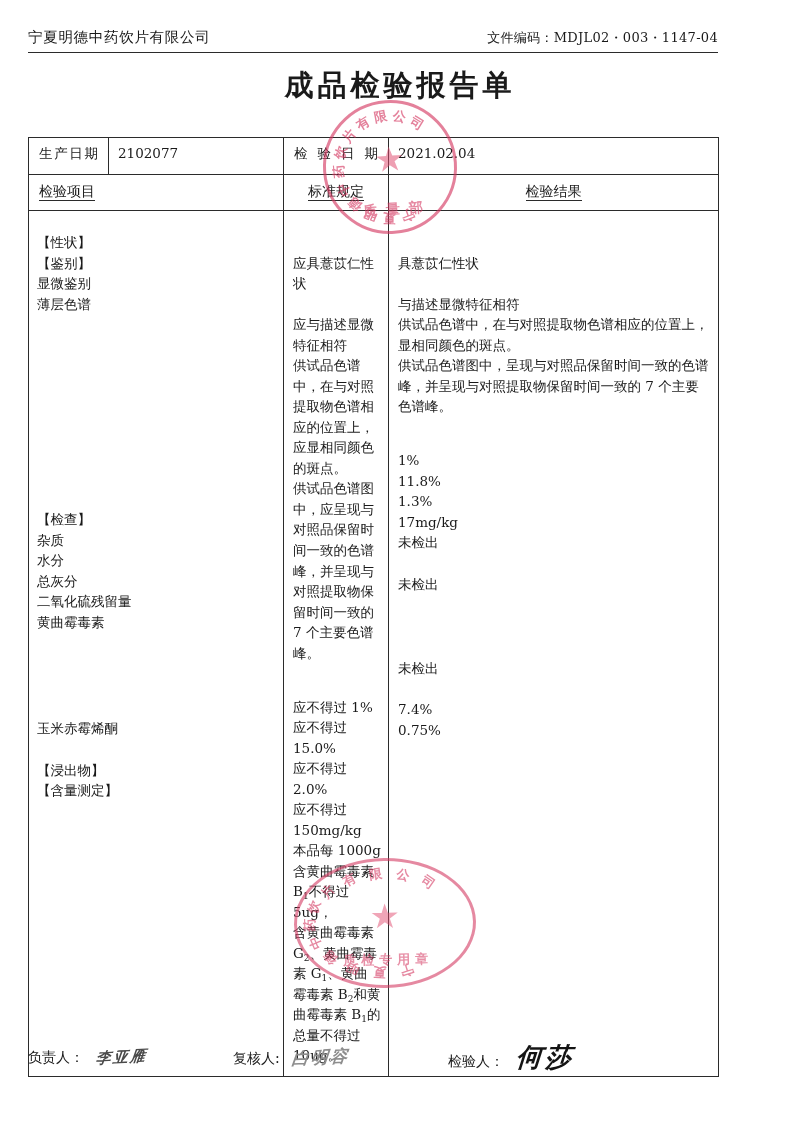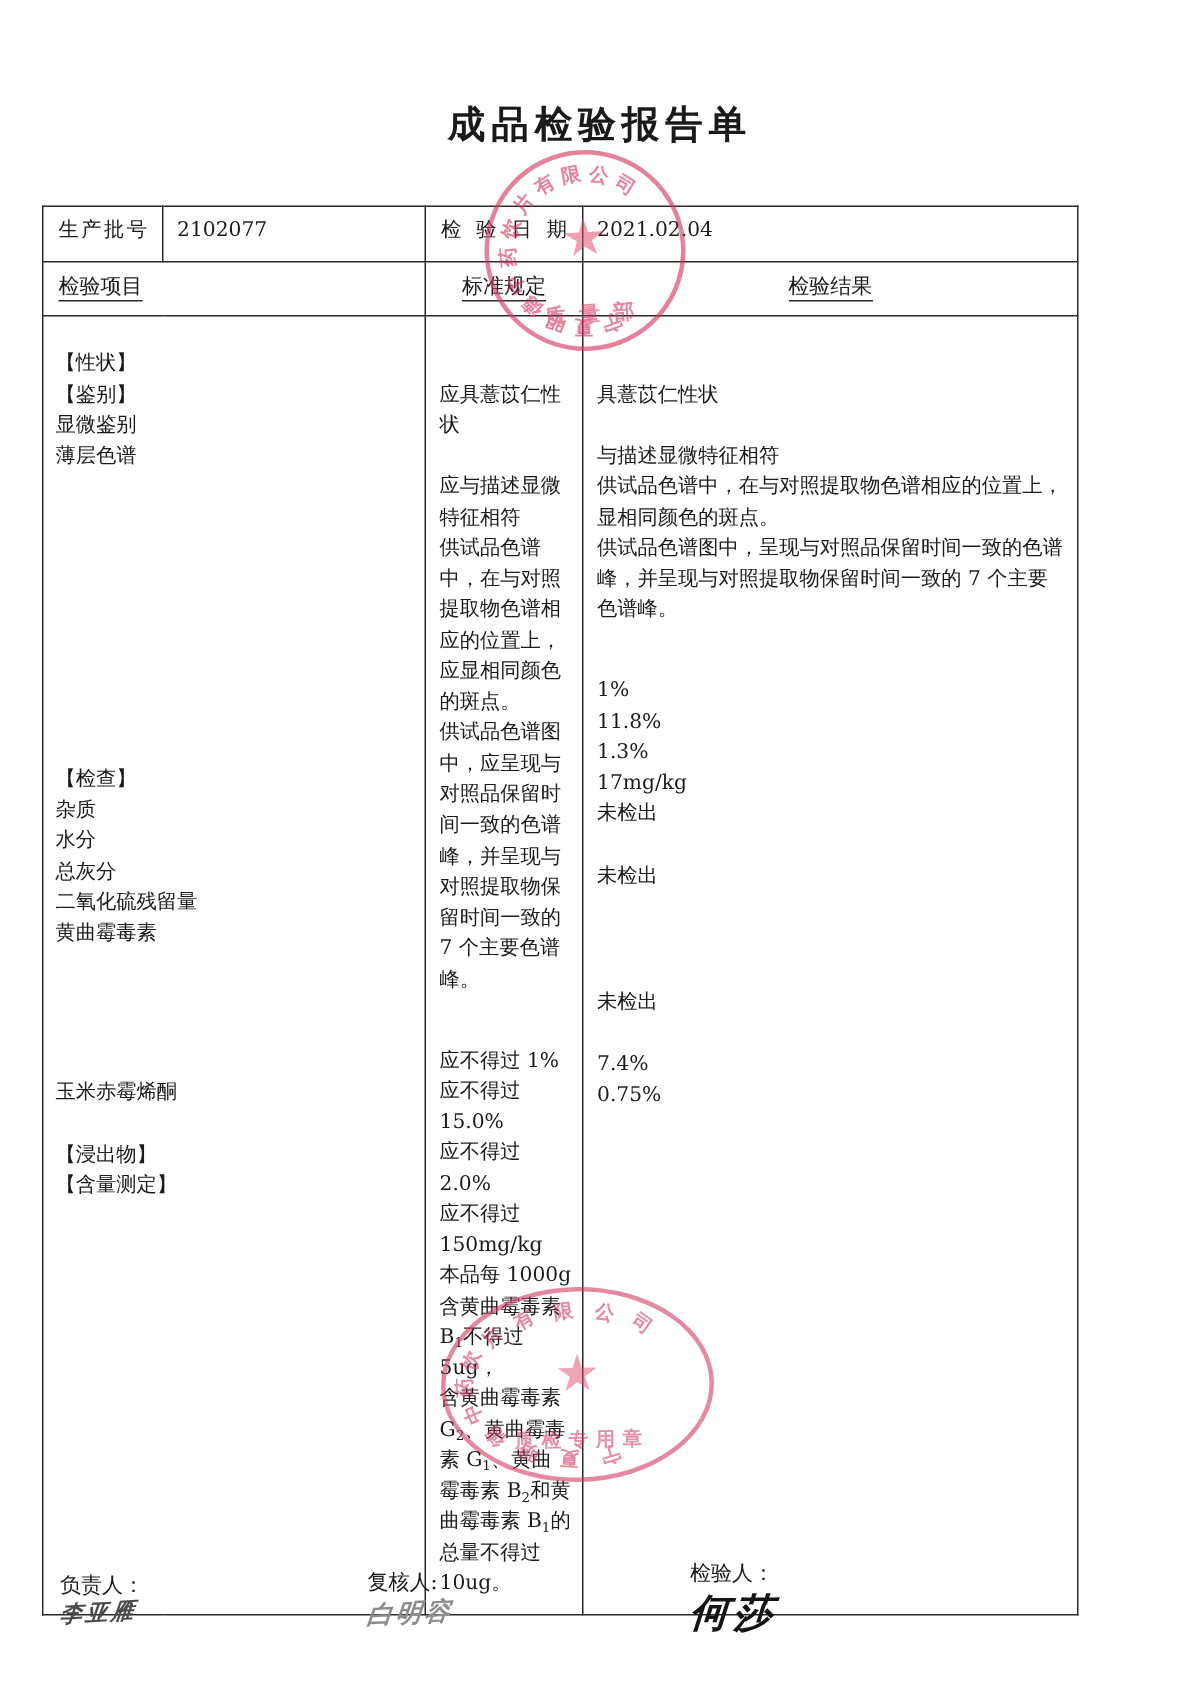--- a/index.html
+++ b/index.html
@@ -17,21 +17,21 @@
   .hdr{
     position:absolute;left:28px;top:28px;width:690px;
     display:flex;justify-content:space-between;align-items:flex-end;
     padding-bottom:5px;border-bottom:1.6px solid #2b2b2b;
   }
   .hdr-company{font-size:14.5px;letter-spacing:.7px;}
   .hdr-code{font-size:13px;letter-spacing:.3px;}
 
   .doc-title{
     position:absolute;left:0;top:66px;width:800px;text-align:center;
-    font-size:25px;font-weight:bold;letter-spacing:4px;
+    font-size:29px;font-weight:bold;letter-spacing:4px;
   }
 
   
   table.main{
     position:absolute;left:28px;top:137px;width:690px;
     border-collapse:collapse;table-layout:fixed;
   }
   table.main td{
     border:1px solid #2b2b2b;
     font-size:13.5px;
@@ -55,21 +55,21 @@
   .blk{margin:0;padding:0;}
   .gap{height:13px;}
   .para{margin:0;}
   sub{font-size:9px;vertical-align:baseline;position:relative;top:3px;}
 
   
   .sign{
     position:absolute;left:28px;top:1040px;width:700px;
     font-size:14px;display:flex;align-items:center;
   }
-  .sig-grp{display:flex;align-items:baseline;flex-direction:column;}
+  .sig-grp{display:flex;align-items:baseline;}
   .sig-lab{white-space:nowrap;}
   .sig-name{
     font-family:"DejaVu Sans","Liberation Sans",sans-serif;
     font-style:italic;font-weight:bold;
     margin-left:12px;color:#4a4a4a;
     transform:skewX(-9deg) rotate(-3deg);
     letter-spacing:2px;
   }
   .s1{font-size:15px;}
   .s2{font-size:17px;color:#8d8d8d;}
@@ -112,34 +112,38 @@
     color:#d4355f;font-weight:bold;opacity:.95;
   }
   .seal-round .seal-sub{bottom:12px;font-size:14px;letter-spacing:9px;text-indent:9px;}
   .seal-oval .seal-sub{bottom:16px;font-size:13px;letter-spacing:5px;text-indent:5px;}
 </style>
 </head>
 <body>
 
 <div class="page">
 
+  <div class="hdr">
+    <div class="hdr-company">宁夏明德中药饮片有限公司</div>
+    <div class="hdr-code"><span>文件编码：</span><span>MDJL02・003・1147-04</span></div>
+  </div>
 
   <div class="doc-title">成品检验报告单</div>
 
   <table class="main">
     <colgroup>
         <col style="width:80px">
         <col style="width:175px">
         <col style="width:105px">
         <col style="width:330px">
       </colgroup>
 
     <tbody>
     <tr class="info">
-      <td class="lbl">生产批号</td>
+      <td class="lbl">生产日期</td>
       <td class="val">2102077</td>
       <td class="lbl">检验日期</td>
       <td class="val">2021.02.04</td>
     </tr>
 
     <tr>
       <td colspan="2" class="hd-cell" style="text-align:left;padding-left:10px !important"><span>检验项目</span></td>
       <td class="hd-cell"><span>标准规定</span></td>
       <td class="hd-cell"><span>检验结果</span></td>
     </tr>

